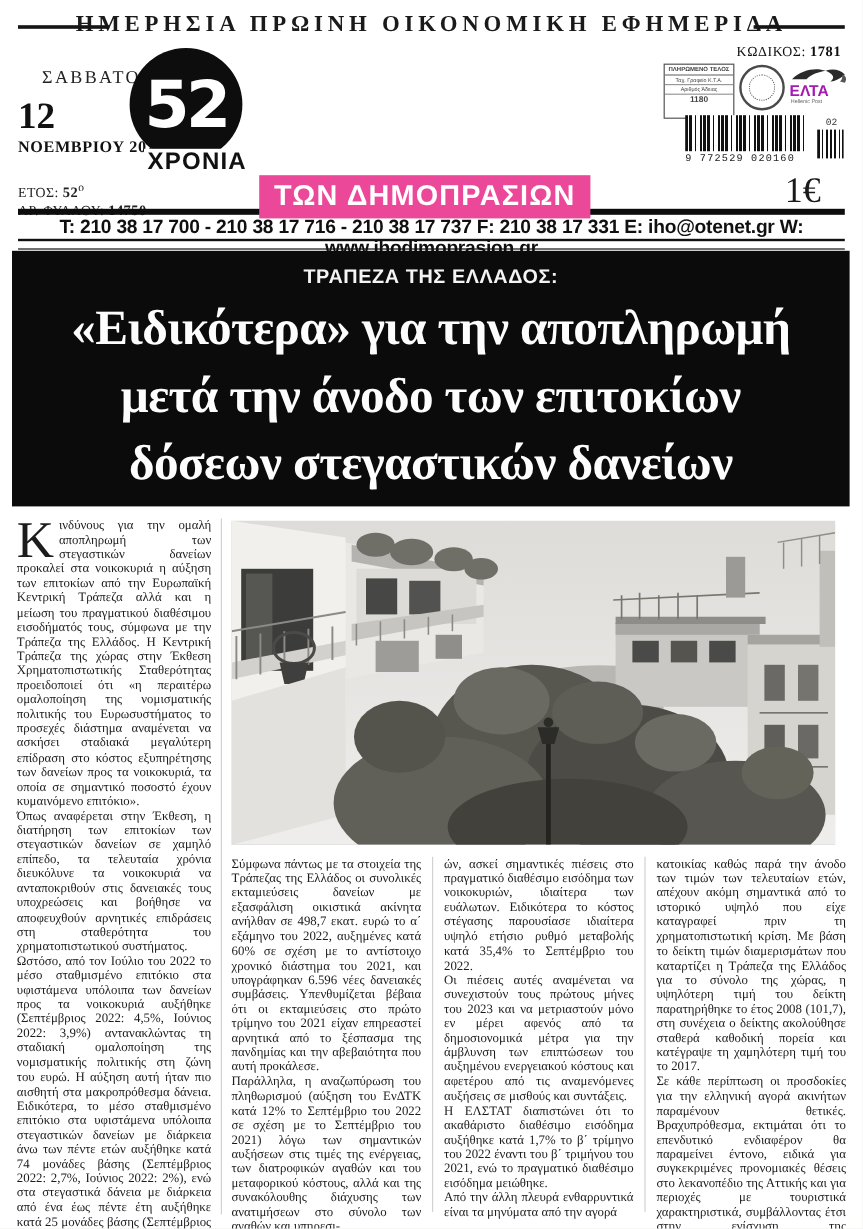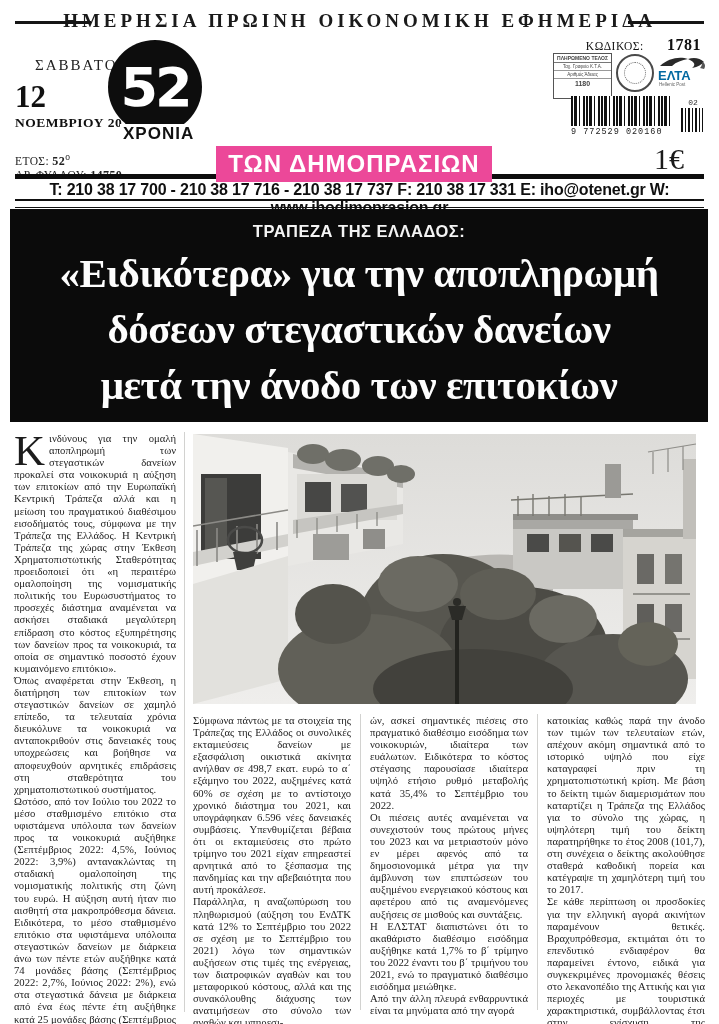--- a/index.html
+++ b/index.html
@@ -25,49 +25,49 @@
   .etos-line{margin-top:22px;}
   .etos-line b,.issue-line b{font-size:12px;}
   .issue-line{margin-top:2px;}
 
   .anniv{position:absolute;left:108px;top:2px;width:100px;height:100px;}
   .anniv-circle{position:absolute;left:0;top:0;width:94px;height:94px;border-radius:50%;
     background:#0d0d0d;display:flex;align-items:center;justify-content:center;}
   .anniv-num{color:#fff;font-family:"DejaVu Sans","Liberation Sans",sans-serif;
     font-weight:bold;font-size:54px;letter-spacing:-3px;}
   .anniv-label{position:absolute;left:12px;top:84px;background:#fff;padding:0 3px;
-    font-family:"Liberation Sans",sans-serif;font-weight:bold;font-size:17px;letter-spacing:1px;}
+    font-family:"Liberation Sans",sans-serif;font-weight:bold;font-size:20px;letter-spacing:1px;}
 
   .big-title{position:absolute;left:212px;top:-4px;width:290px;
     font-family:"DejaVu Sans","Liberation Sans",sans-serif;font-weight:bold;
     font-size:112px;line-height:108px;letter-spacing:-2px;color:#0c0c0c;
     -webkit-text-stroke:3px #0c0c0c;}
   .subtitle-box{position:absolute;left:216px;top:108px;width:276px;height:36px;
     background:#ec4899;display:flex;align-items:center;justify-content:center;}
   .subtitle-box span{color:#fff;font-family:"Liberation Sans","DejaVu Sans",sans-serif;
     font-weight:bold;font-size:24px;letter-spacing:1px;}
   .rule-thick{position:absolute;left:15px;top:136px;width:689px;height:5px;background:#0d0d0d;}
 
   .kodikos{position:absolute;right:18px;top:-2px;font-size:11.5px;letter-spacing:.5px;}
-  .kodikos b{font-size:16px;margin-left:20px;}
+  .kodikos b{font-size:12px;}
 
   .stampbox{position:absolute;left:553px;top:15px;width:57px;height:44px;border:1px solid #555;
     font-family:"Liberation Sans",sans-serif;color:#444;text-align:center;overflow:hidden;}
   .stampbox .s1{font-size:5px;font-weight:bold;border-bottom:1px solid #777;padding:1px 0;}
   .stampbox .s2,.stampbox .s3{font-size:4.5px;border-bottom:1px solid #999;padding:1px 0;}
   .stampbox .s4{font-size:7px;font-weight:bold;padding-top:1px;}
 
   .seal{position:absolute;left:616px;top:16px;width:38px;height:38px;border:2px solid #4a4a4a;
     border-radius:50%;box-sizing:border-box;}
   .seal::after{content:"";position:absolute;left:6px;top:6px;right:6px;bottom:6px;
     border:1px dotted #6a6a6a;border-radius:50%;}
 
   .elta{position:absolute;left:658px;top:16px;width:50px;height:40px;}
   .elta-word{position:absolute;left:0;top:14px;font-family:"Liberation Sans",sans-serif;
-    font-weight:bold;font-size:13px;color:#0369a1;}
+    font-weight:bold;font-size:13px;color:#a21caf;}
   .elta-sub{position:absolute;left:1px;top:28px;font-size:4.5px;color:#666;
     font-family:"Liberation Sans",sans-serif;}
 
   .barcode-wrap{position:absolute;left:571px;top:58px;width:102px;height:42px;}
   .barcode-bars{width:100px;height:30px;
     background:repeating-linear-gradient(90deg,#111 0 2px,#fff 2px 3px,#111 3px 6px,#fff 6px 8px,#111 8px 9px,#fff 9px 12px,#111 12px 14px,#fff 14px 15px);}
   .barcode-digits{font-family:"Liberation Mono","DejaVu Sans Mono",monospace;
     font-size:8.5px;color:#222;margin-top:1px;letter-spacing:1px;}
   .addon-wrap{position:absolute;left:681px;top:60px;width:24px;height:36px;}
   .addon-num{font-family:"Liberation Mono","DejaVu Sans Mono",monospace;font-size:8px;color:#333;
@@ -168,22 +168,22 @@
     <div class="price">1€</div>
   </div>
 
   <div class="contact-row">T: 210 38 17 700 - 210 38 17 716 - 210 38 17 737 F: 210 38 17 331 E: iho@otenet.gr W: www.ihodimoprasion.gr</div>
   <div class="double-rule"></div>
 
   <section class="banner">
     <div class="kicker">ΤΡΑΠΕΖΑ ΤΗΣ ΕΛΛΑΔΟΣ:</div>
     <div class="headline">
       <div>«Ειδικότερα» για την αποπληρωμή</div>
+      <div>μετά την άνοδο των επιτοκίων</div>
       <div>δόσεων στεγαστικών δανείων</div>
-      <div>μετά την άνοδο των επιτοκίων</div>
     </div>
   </section>
 
   <section class="article">
 
     <div class="col-first bodytext">
       <p><span class="dropcap">Κ</span><span>ινδύνους για την ομαλή αποπληρωμή των στεγαστικών δανείων προκαλεί στα νοικοκυριά η αύξηση των επιτοκίων από την Ευρωπαϊκή Κεντρική Τράπεζα αλλά και η μείωση του πραγματικού διαθέσιμου εισοδήματός τους, σύμφωνα με την Τράπεζα της Ελλάδος. Η Κεντρική Τράπεζα της χώρας στην Έκθεση Χρηματοπιστωτικής Σταθερότητας προειδοποιεί ότι «η περαιτέρω ομαλοποίηση της νομισματικής πολιτικής του Ευρωσυστήματος το προσεχές διάστημα αναμένεται να ασκήσει σταδιακά μεγαλύτερη επίδραση στο κόστος εξυπηρέτησης των δανείων προς τα νοικοκυριά, τα οποία σε σημαντικό ποσοστό έχουν κυμαινόμενο επιτόκιο».</span></p>
       <p>Όπως αναφέρεται στην Έκθεση, η διατήρηση των επιτοκίων των στεγαστικών δανείων σε χαμηλό επίπεδο, τα τελευταία χρόνια διευκόλυνε τα νοικοκυριά να ανταποκριθούν στις δανειακές τους υποχρεώσεις και βοήθησε να αποφευχθούν αρνητικές επιδράσεις στη σταθερότητα του χρηματοπιστωτικού συστήματος.</p>
       <p>Ωστόσο, από τον Ιούλιο του 2022 το μέσο σταθμισμένο επιτόκιο στα υφιστάμενα υπόλοιπα των δανείων προς τα νοικοκυριά αυξήθηκε (Σεπτέμβριος 2022: 4,5%, Ιούνιος 2022: 3,9%) αντανακλώντας τη σταδιακή ομαλοποίηση της νομισματικής πολιτικής στη ζώνη του ευρώ. Η αύξηση αυτή ήταν πιο αισθητή στα μακροπρόθεσμα δάνεια. Ειδικότερα, το μέσο σταθμισμένο επιτόκιο στα υφιστάμενα υπόλοιπα στεγαστικών δανείων με διάρκεια άνω των πέντε ετών αυξήθηκε κατά 74 μονάδες βάσης (Σεπτέμβριος 2022: 2,7%, Ιούνιος 2022: 2%), ενώ στα στεγαστικά δάνεια με διάρκεια από ένα έως πέντε έτη αυξήθηκε κατά 25 μονάδες βάσης (Σεπτέμβριος 2022: 4,1%, Ιούνιος 2022: 3,9%).</p>
     </div>

